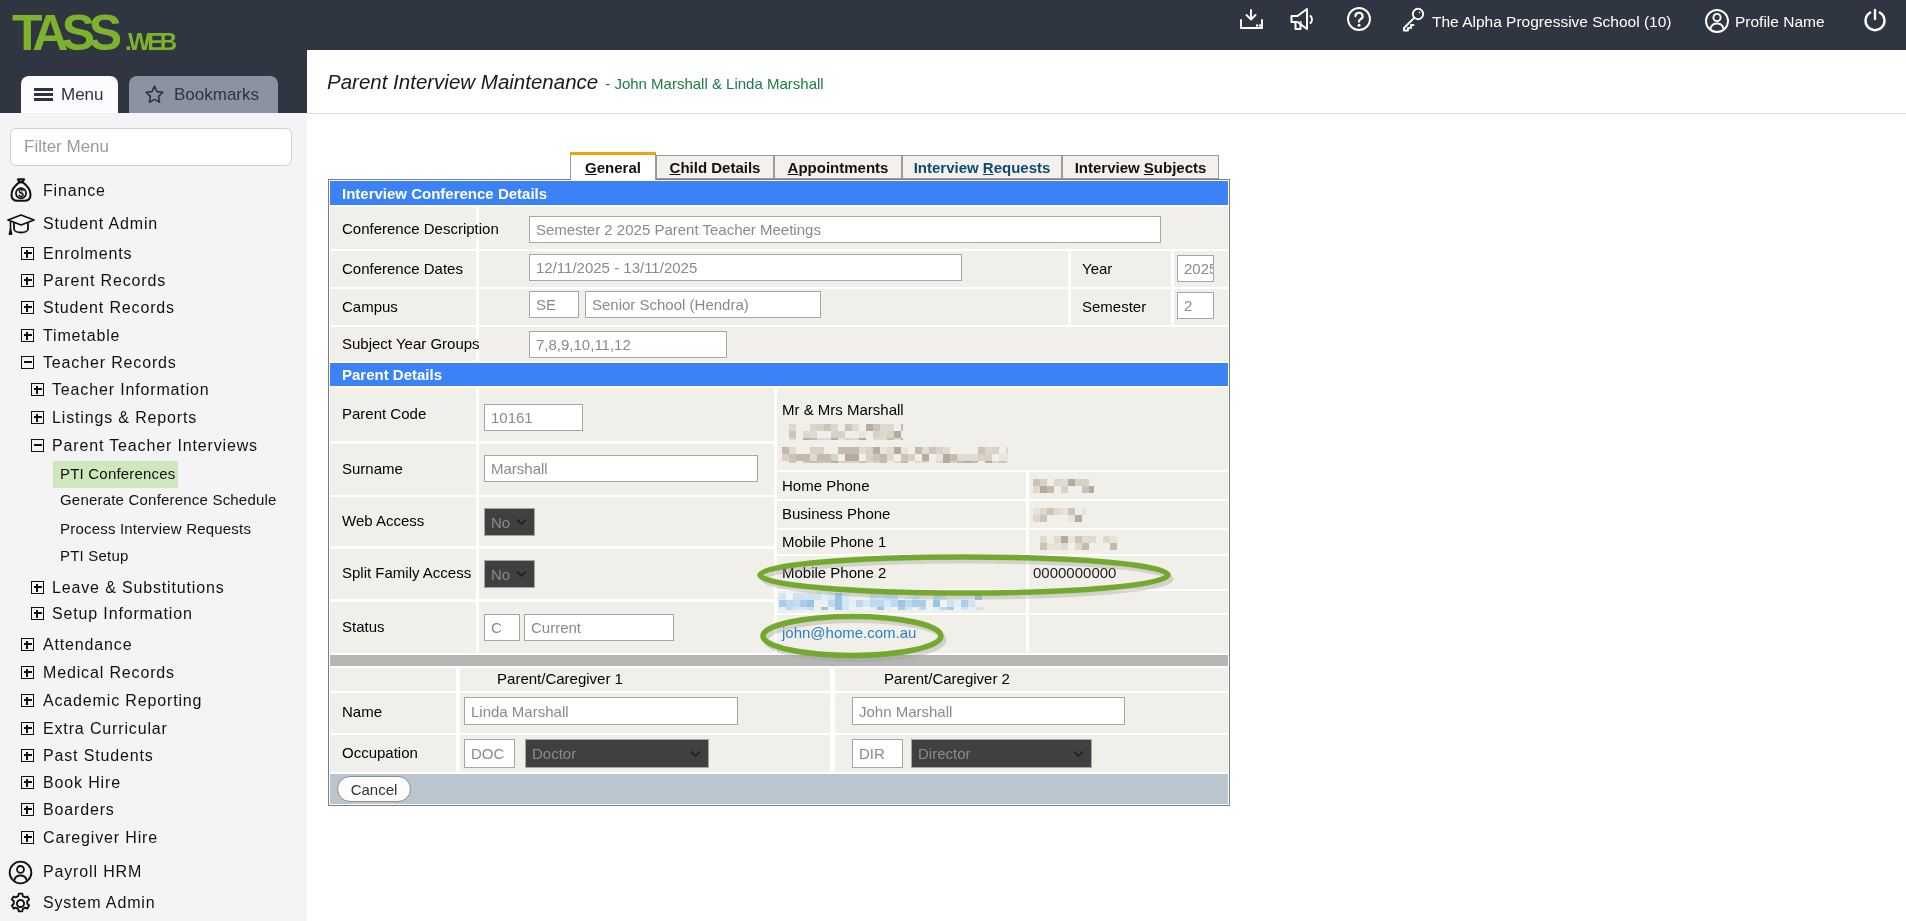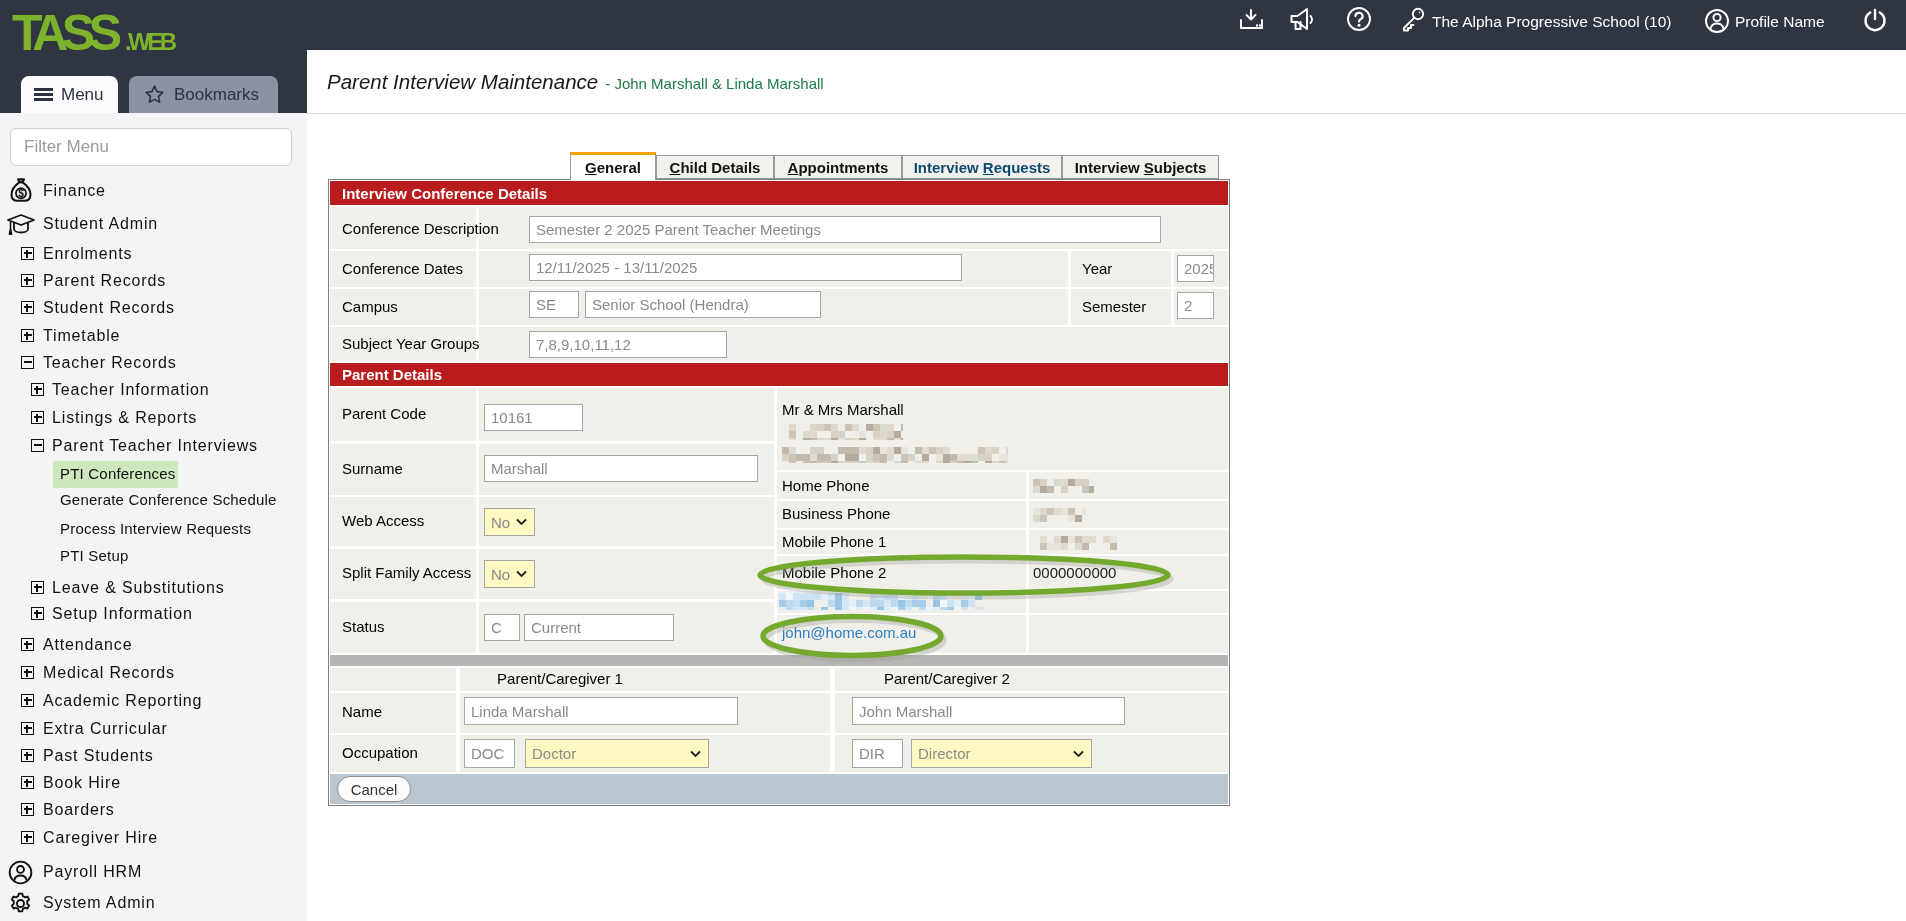--- a/index.html
+++ b/index.html
@@ -13,25 +13,25 @@
 .mi{position:absolute;white-space:nowrap;color:#111;}
 .mi1{font-size:16px;letter-spacing:0.85px;left:43px;}
 .mi2{font-size:16px;letter-spacing:0.85px;left:52px;}
 .mi3{font-size:15px;letter-spacing:0.2px;left:60px;}
 .pbox{position:absolute;width:11px;height:11px;border:1.6px solid #111;background:#f4f4f6;}
 .pbox:before{content:"";position:absolute;left:1.5px;right:1.5px;top:4.4px;height:1.6px;background:#111;}
 .pbox.plus:after{content:"";position:absolute;top:1.5px;bottom:1.5px;left:4.4px;width:1.6px;background:#111;}
 .lbl{position:absolute;font-size:15px;color:#000;white-space:nowrap;}
 .cell{position:absolute;background:#f0efe9;}
 .inp{position:absolute;background:#fff;border:1px solid #a6a6a6;font-size:15px;color:#8a8a8a;padding:0 6px;display:flex;align-items:center;box-sizing:border-box;white-space:nowrap;overflow:hidden;}
-.sel{position:absolute;background:#fef9c3;border:1px solid #a6a6a6;font-size:15px;color:#8a8a8a;padding:10px 6px;display:flex;align-items:center;box-sizing:border-box;white-space:nowrap;}
+.sel{position:absolute;background:#404040;border:1px solid #a6a6a6;font-size:15px;color:#8a8a8a;padding:10px 6px;display:flex;align-items:center;box-sizing:border-box;white-space:nowrap;}
 .sel svg{position:absolute;right:7px;top:50%;margin-top:-4px;}
 .tab{position:absolute;top:155px;height:24px;box-sizing:border-box;border:1px solid #9a9a9a;background:#f2f1ed;font-size:15px;font-weight:bold;color:#111;display:flex;align-items:center;justify-content:center;white-space:nowrap;}
 .tab u{text-decoration:underline;}
-.bluehdr{position:absolute;background:#b91c1c;color:#fff;font-weight:bold;font-size:15px;display:flex;align-items:center;padding-left:12px;box-sizing:border-box;}
+.bluehdr{position:absolute;background:#3b82f6;color:#fff;font-weight:bold;font-size:15px;display:flex;align-items:center;padding-left:12px;box-sizing:border-box;}
 .wline{position:absolute;background:#fff;}
 </style>
 </head>
 <body>
 <div class="abs" id="main"></div>
 <div class="abs" id="topbar"></div>
 <div class="abs" id="sideheader"></div>
 <div class="abs" id="sidebar"></div>
 
 <svg class="abs" style="left:0;top:0;" width="200" height="60">

